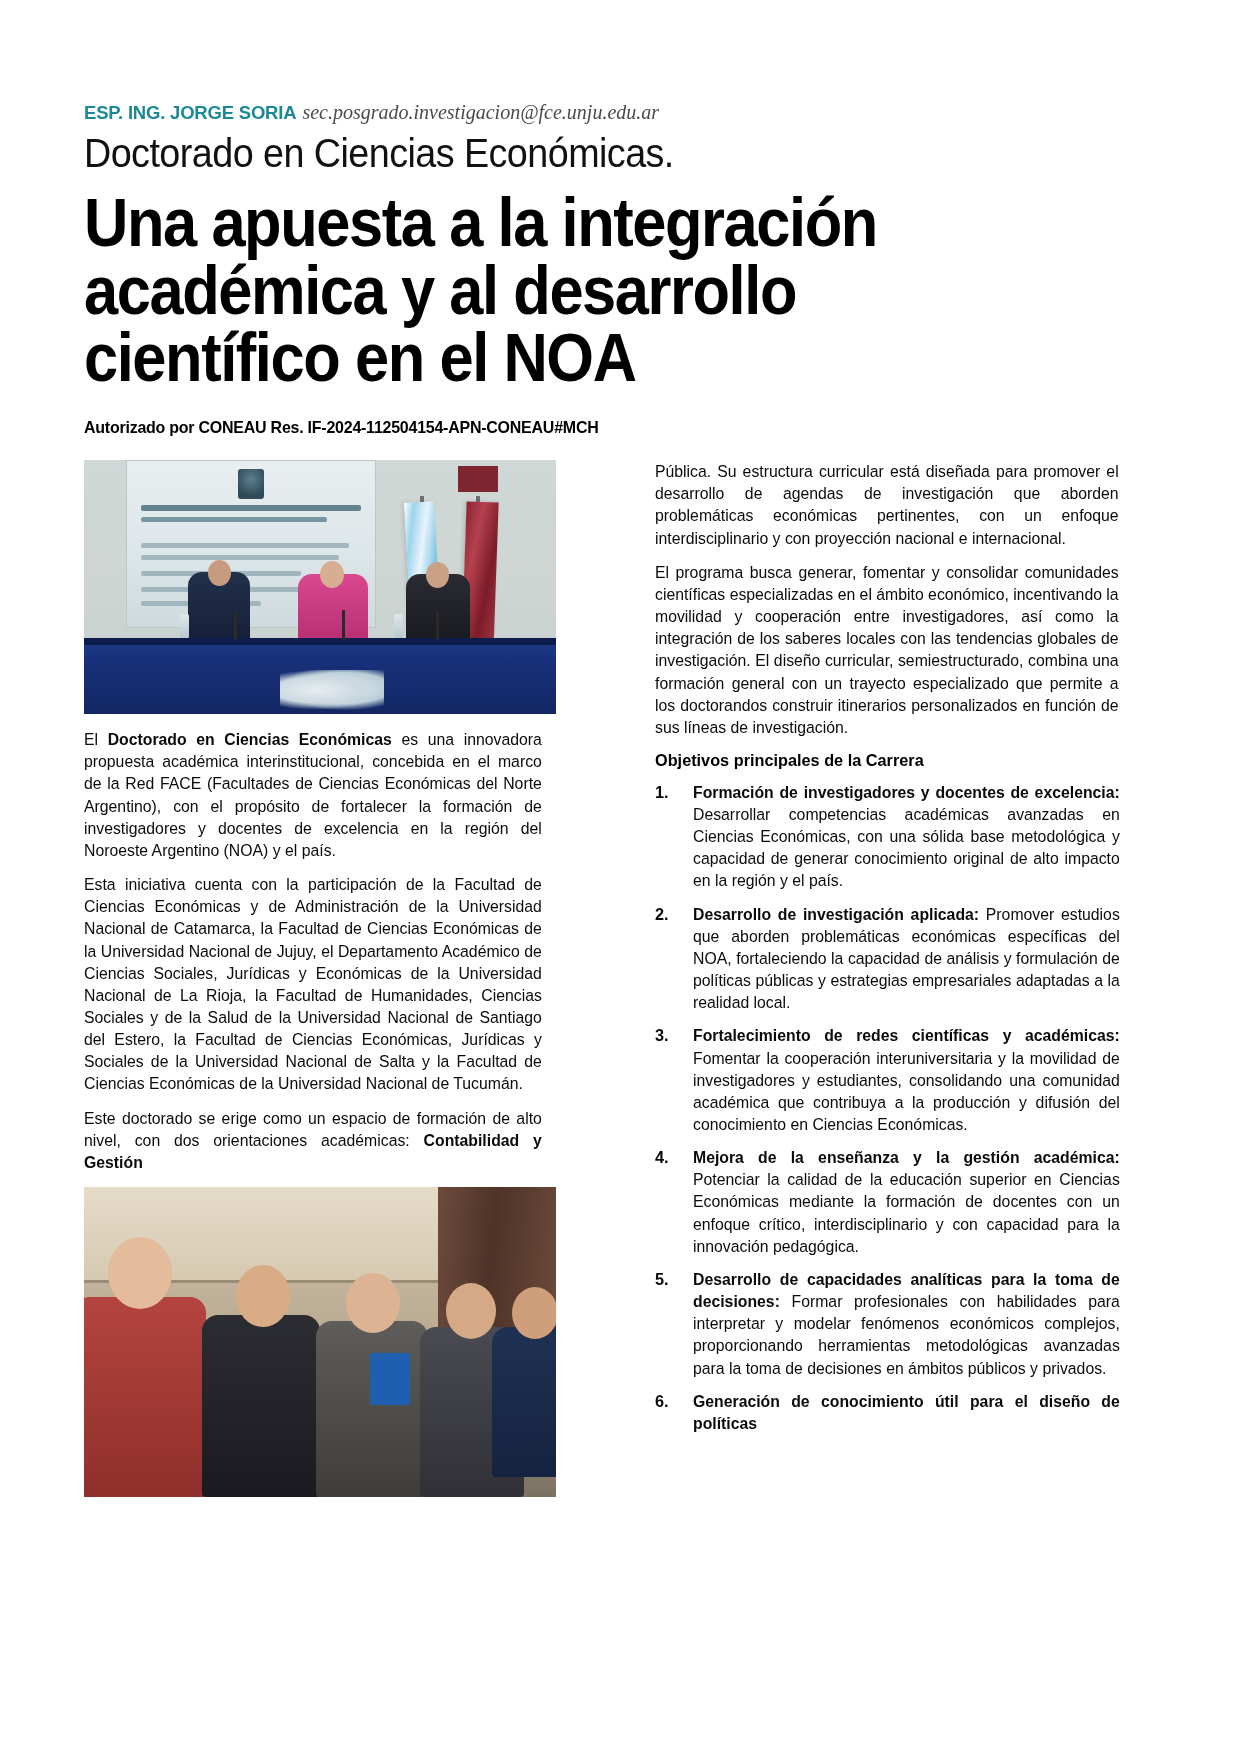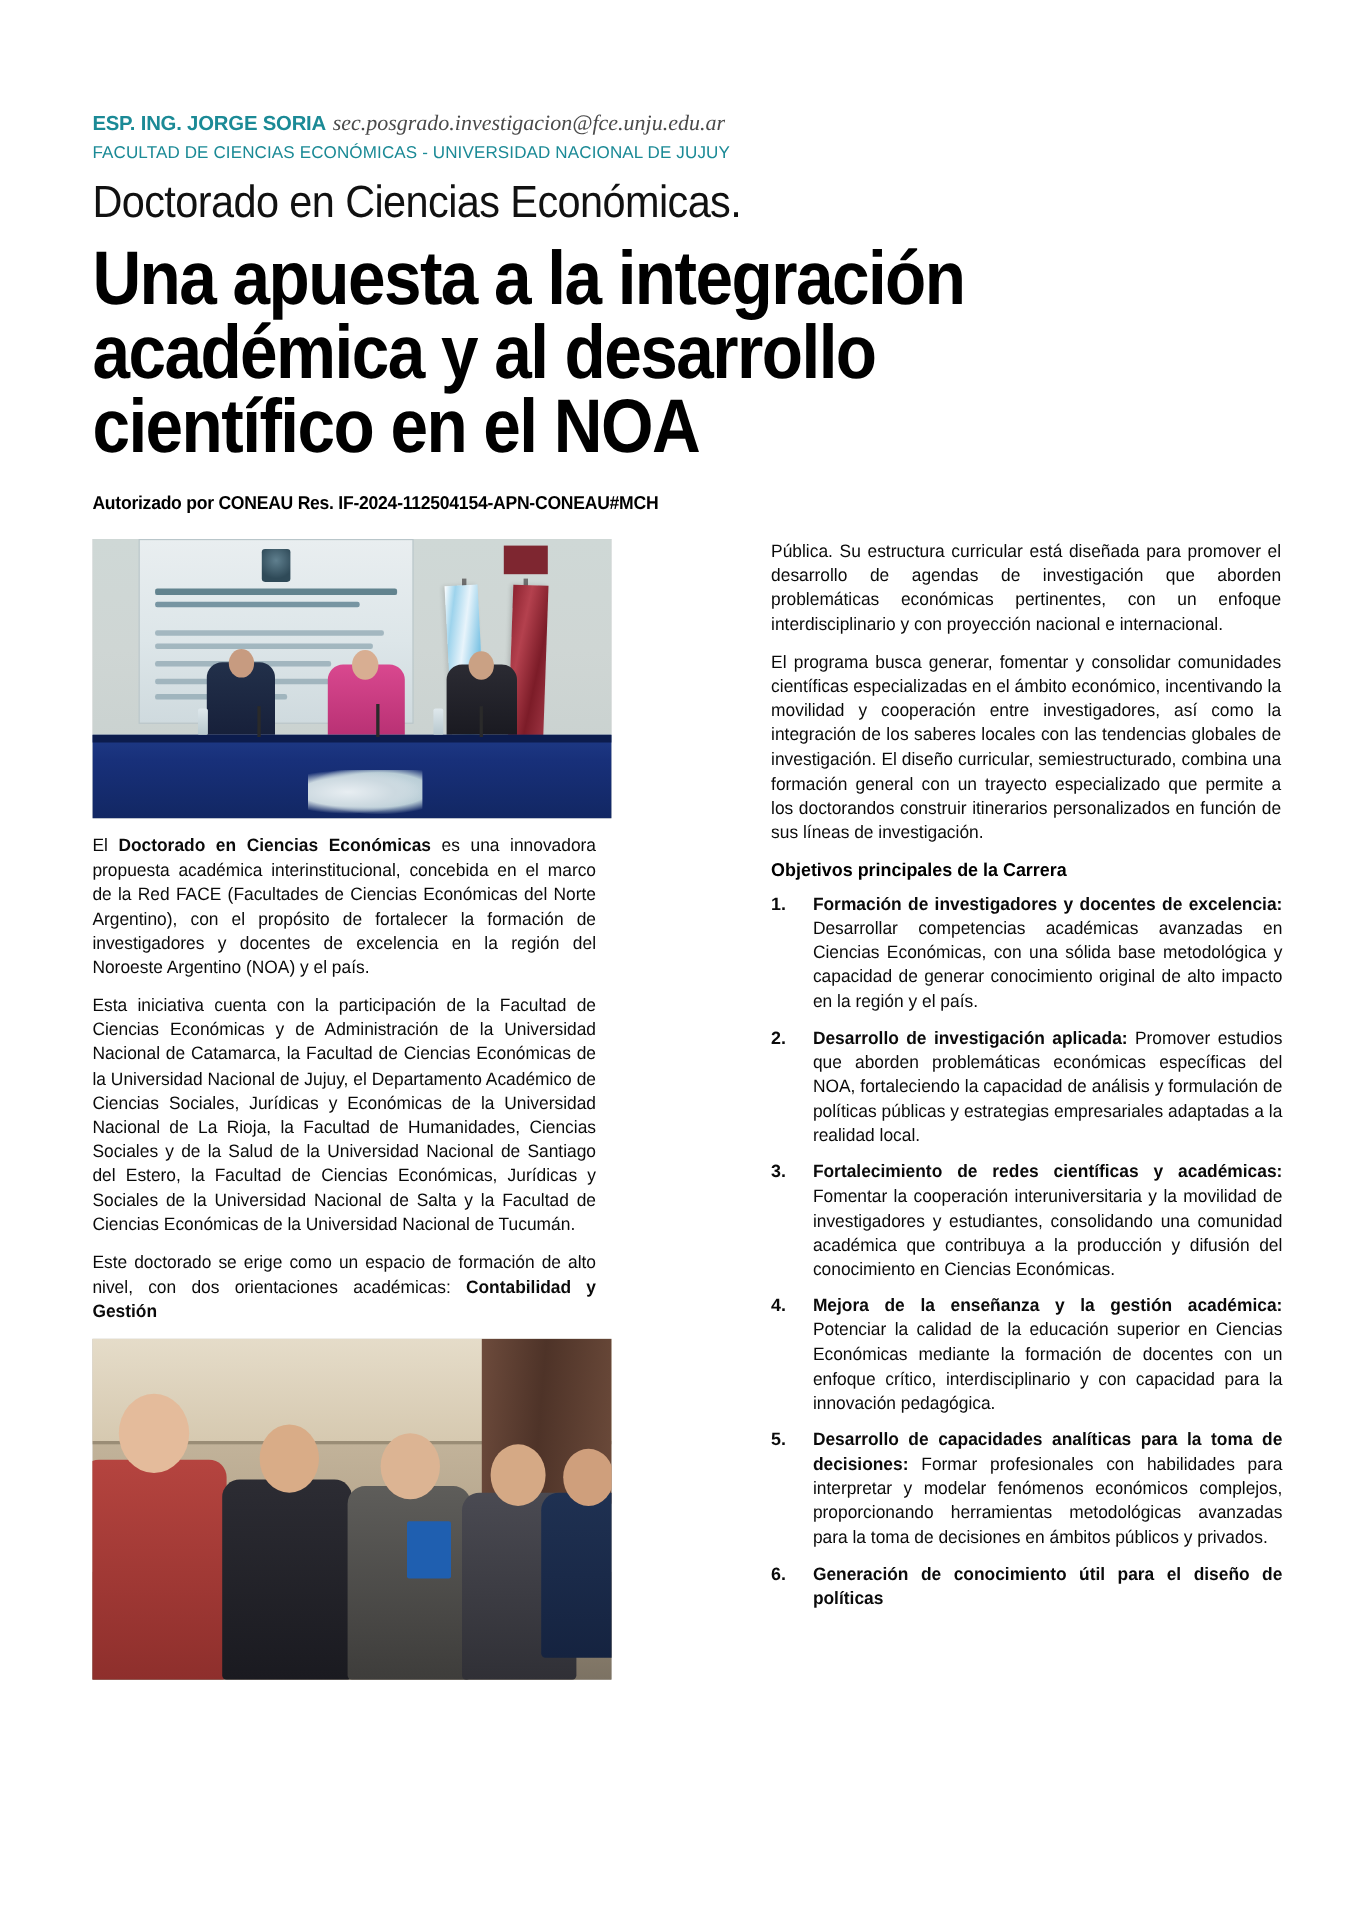--- a/index.html
+++ b/index.html
@@ -13,21 +13,21 @@
     font-family: "Liberation Sans", sans-serif;
     color: #000000;
     -webkit-font-smoothing: antialiased;
   }
 
   .page {
     position: relative;
     width: 1241px;
     min-height: 1754px;
     background: #ffffff;
-    padding: 100px 62px 40px 84px;
+    padding: 100px 108px 40px 84px;
   }
 
   
   .byline {
     margin-bottom: 6px;
     line-height: 1.25;
     white-space: nowrap;
   }
   .byline-name {
     font-family: "Liberation Sans", sans-serif;
@@ -264,21 +264,20 @@
 
 </style>
 </head>
 <body>
 
 <div class="page">
 
   <div class="byline">
     <span class="byline-name">ESP. ING. JORGE SORIA</span><span class="byline-email">sec.posgrado.investigacion@fce.unju.edu.ar</span>
   </div>
-  <div class="faculty-line">FACULTAD DE CIENCIAS ECONÓMICAS - UNIVERSIDAD NACIONAL DE JUJUY</div>
 
   <div class="kicker">Doctorado en Ciencias Económicas.</div>
   <h1 class="headline">Una apuesta a la integración académica y al desarrollo científico en el NOA</h1>
   <div class="authorized">Autorizado por CONEAU Res. IF-2024-112504154-APN-CONEAU#MCH</div>
 
   <div class="columns">
 
     <div class="col-left">
 
       <div class="photo photo-1">

